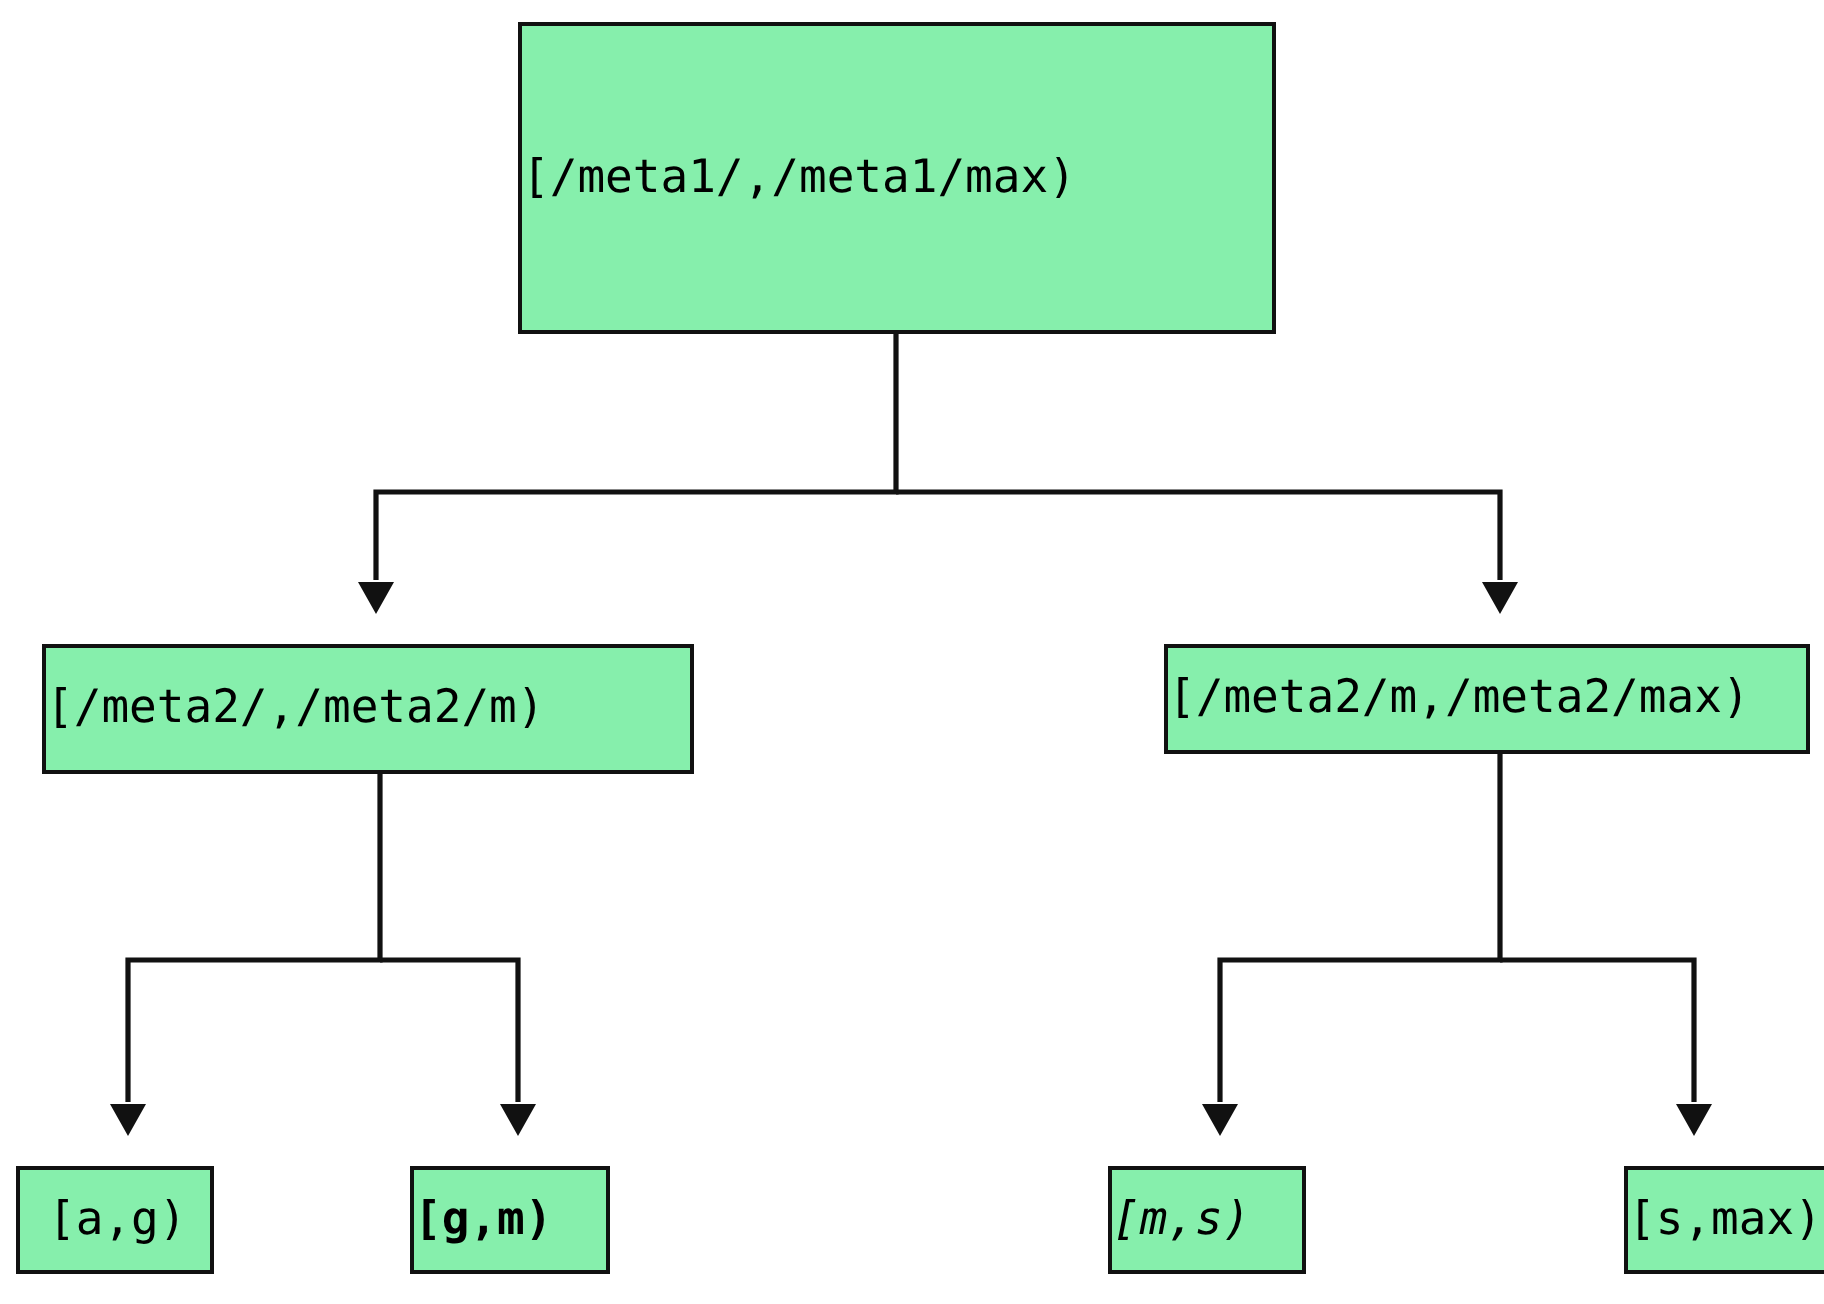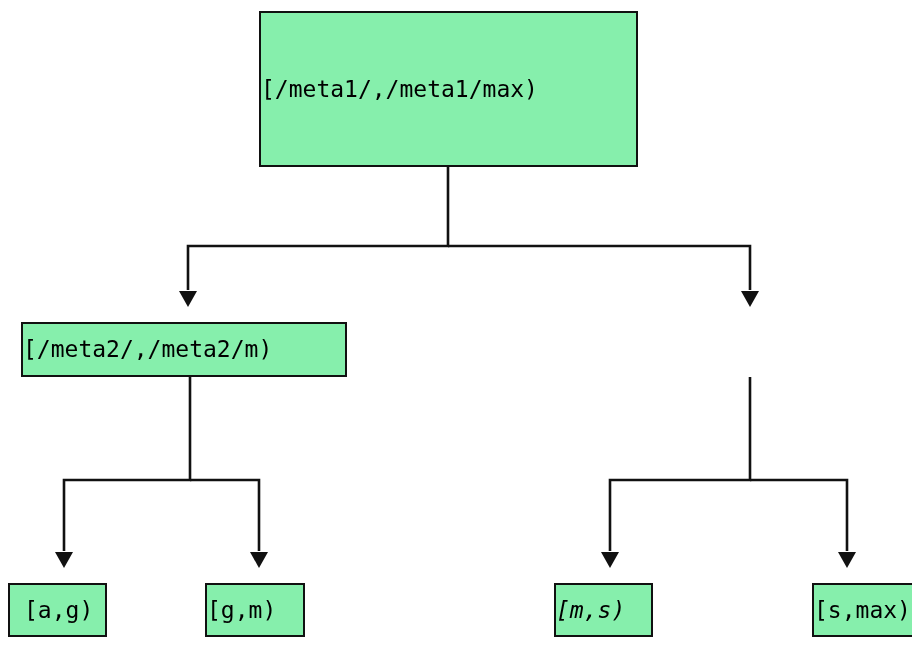--- a/index.html
+++ b/index.html
@@ -84,31 +84,34 @@
       <path d="M 750 480 L 847 480 L 847 551" fill="none" stroke="#111111" stroke-width="2.6"></path>
       <polygon points="838,552 856,552 847,568" fill="#111111"></polygon>
     </g>
 
   </svg>
 
   <div class="node-box" style="left: 259px; top: 11px; width: 379px; height: 156px; border-color: rgb(17, 17, 17);">
     <span class="node-label" style="color: rgb(0, 0, 0);">[/meta1/,/meta1/max)</span>
   </div>
 
-  <div class="node-box" style="left: 21px; top: 322px; width: 326px; height: 55px; border-color: rgb(17, 17, 17);">
+  <div class="node-box" style="left: 21px; top: 322px; width: 326px; height: 65px; border-color: rgb(17, 17, 17);">
     <span class="node-label" style="color: rgb(0, 0, 0);">[/meta2/,/meta2/m)</span>
   </div>
 
+  <div class="node-box" style="left: 582px; top: 322px; width: 323px; height: 55px; border-color: rgb(17, 17, 17);">
+    <span class="node-label" style="color: rgb(0, 0, 0);">[/meta2/m,/meta2/max)</span>
+  </div>
 
   <div class="node-box" style="left: 8px; top: 583px; width: 99px; height: 54px; border-color: rgb(17, 17, 17);">
     <span class="node-label" style="color: rgb(0, 0, 0); margin-left: 14px;">[a,g)</span>
   </div>
 
   <div class="node-box" style="left: 205px; top: 583px; width: 100px; height: 54px; border-color: rgb(17, 17, 17);">
-    <span class="node-label" style="color: rgb(0, 0, 0);">[g,m)</span>
+    <span class="node-label" style="color: rgb(0, 0, 0); font-weight: bold;">[g,m)</span>
   </div>
 
   <div class="node-box" style="left: 554px; top: 583px; width: 99px; height: 54px; border-color: rgb(17, 17, 17); font-style: italic;">
     <span class="node-label" style="color: rgb(0, 0, 0);">[m,s)</span>
   </div>
 
   <div class="node-box" style="left: 778px; top: 583px; width: 118px; height: 54px; border-color: rgb(17, 17, 17); margin-left: 34px;">
     <span class="node-label" style="color: rgb(0, 0, 0);">[s,max)</span>
   </div>
 

